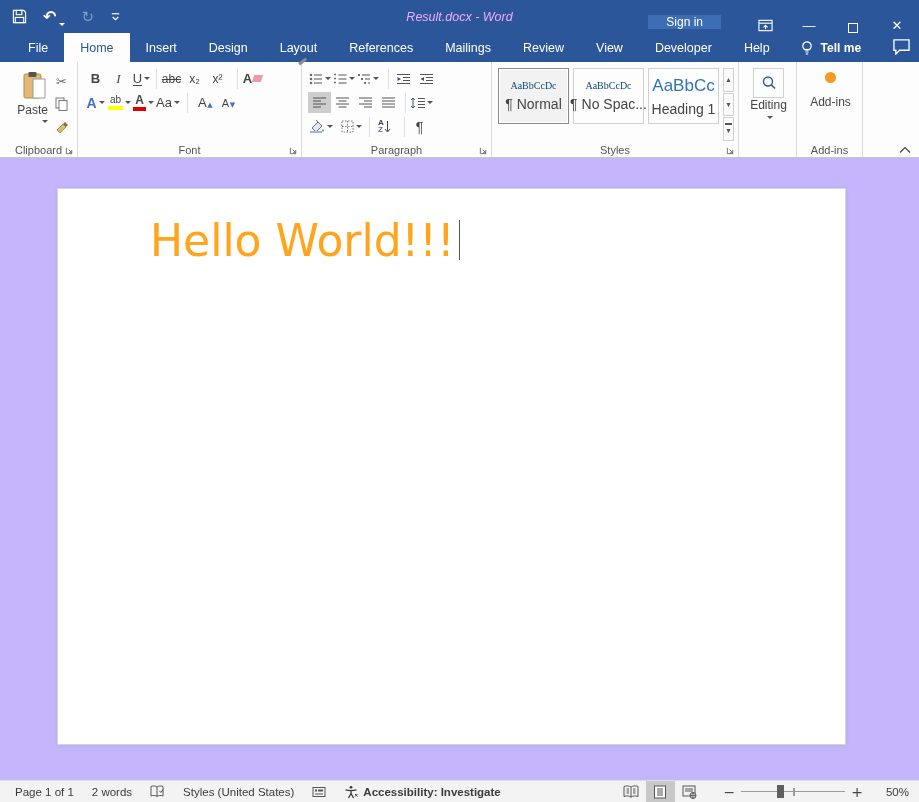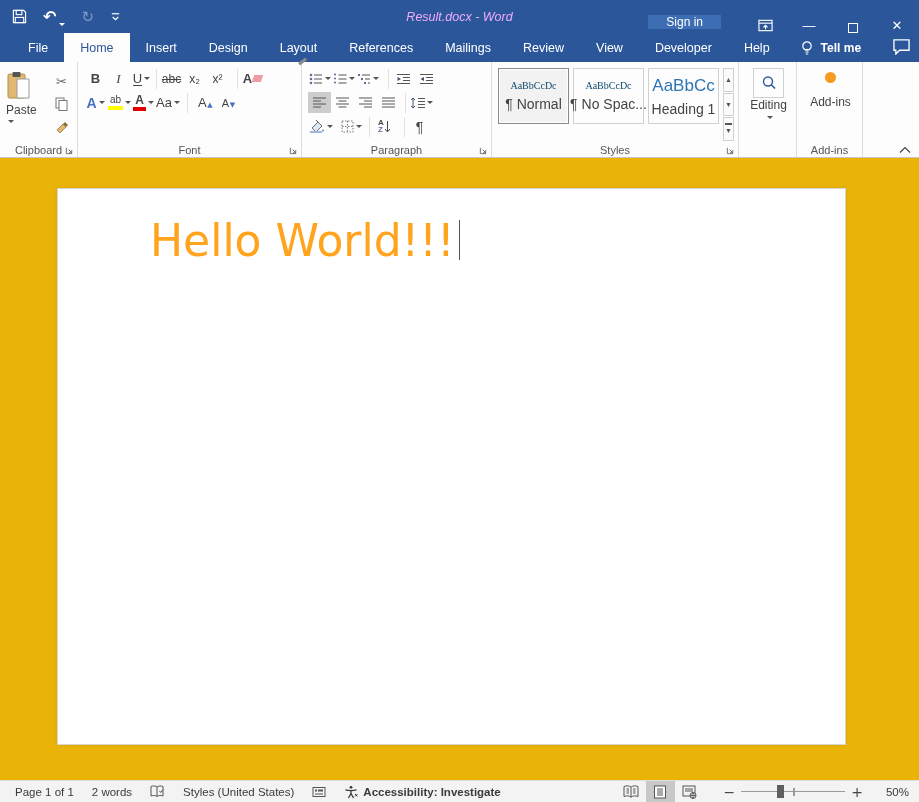--- a/index.html
+++ b/index.html
@@ -31,21 +31,21 @@
   .glabel { position: absolute; bottom: 1px; left: 0; right: 0; text-align: center; font-size: 11px; color: #555; }
   .launcher { position: absolute; bottom: 2px; right: 3px; cursor: pointer; }
   .rrow { display: flex; align-items: center; height: 23px; margin-bottom: 1px; }
   .sbtn { min-width: 23px; height: 21px; display: inline-flex; align-items: center; justify-content: center; cursor: pointer; border: 1px solid transparent; color:#444; font-size: 13px; }
   .sbtn.sel { background: #cdcdcd; }
   .tri { width:0; height:0; border-left: 3px solid transparent; border-right: 3px solid transparent; border-top: 3.5px solid #555; display:inline-block; margin-left: 2px; }
   .mini-div { width: 1px; height: 20px; background: #e0e0e0; margin: 0 3px; }
 
   
   .g-clipboard { width: 78px; display: flex; }
-  .paste-big { width: 42px; display:flex; flex-direction: column; align-items: flex-start; cursor: pointer; padding-top: 2px; }
+  .paste-big { width: 42px; display:flex; flex-direction: column; align-items: flex-end; cursor: pointer; padding-top: 2px; }
   .paste-big span { margin-top: 2px; font-size: 12px; color:#444; }
   .clip-col { display: flex; flex-direction: column; gap: 3px; padding-top: 4px; margin-left: 2px; }
   .clip-col .sbtn { height: 20px; }
 
   
   .g-font { width: 224px; }
   .combo { border: 1px solid #ababab; background: #fff; height: 21px; display: flex; align-items: center; padding: 0 4px; font-size: 12px; color: #222; cursor: pointer; }
   .combo .tri { margin-left: auto; }
   .fname { width: 152px; margin-right: 4px; }
   .fsize { width: 40px; }
@@ -79,21 +79,21 @@
   
   .g-editing { width: 58px; display:flex; flex-direction:column; align-items:center; padding-top: 6px; }
   .edit-iconbox { width: 31px; height: 30px; border: 1px solid #d0d0d0; display:flex; align-items:center; justify-content:center; cursor:pointer; }
   .g-editing .elabel { font-size: 12px; color:#444; }
   .g-addins { width: 66px; display:flex; flex-direction:column; align-items:center; padding-top: 10px; }
   .addin-dot { width: 11px; height: 11px; border-radius: 50%; background: #f59a23; }
   .g-addins .elabel { margin-top: 12px; font-size: 12px; color:#444; }
   .collapse-btn { position: absolute; right: 8px; bottom: 3px; cursor: pointer; }
 
   
-  .docarea { height: 622px; background: #eab308; position: relative; text-decoration: underline; }
+  .docarea { height: 622px; background: #c4b5fd; position: relative; text-decoration: underline; }
   .page { position: absolute; left: 57px; top: 30px; width: 789px; height: 557px; background: #fff; border: 1px solid #d6d6d6; box-shadow: 0 0 4px rgba(0,0,0,.08); }
   .doctext { position: absolute; left: 92px; top: 26px; font-family: "DejaVu Sans", sans-serif; font-size: 44px; white-space: nowrap; }
   .caret { display: inline-block; width: 1px; height: 40px; background: #555; vertical-align: -4px; margin-left: 4px; }
 
   
   .statusbar { height: 22px; background: #f3f3f3; border-top: 1px solid #dedede; display: flex; align-items: center; font-size: 11.5px; color: #3b3b3b; padding: 0 6px; }
   .sb-item { padding: 0 9px; display: flex; align-items: center; gap: 5px; cursor: pointer; height: 100%; }
   .sb-bold { font-weight: bold; }
   .sb-right { margin-left: auto; display: flex; align-items: center; height: 100%; }
   .viewbtn { width: 29px; height: 100%; display:flex; align-items:center; justify-content:center; cursor:pointer; }

